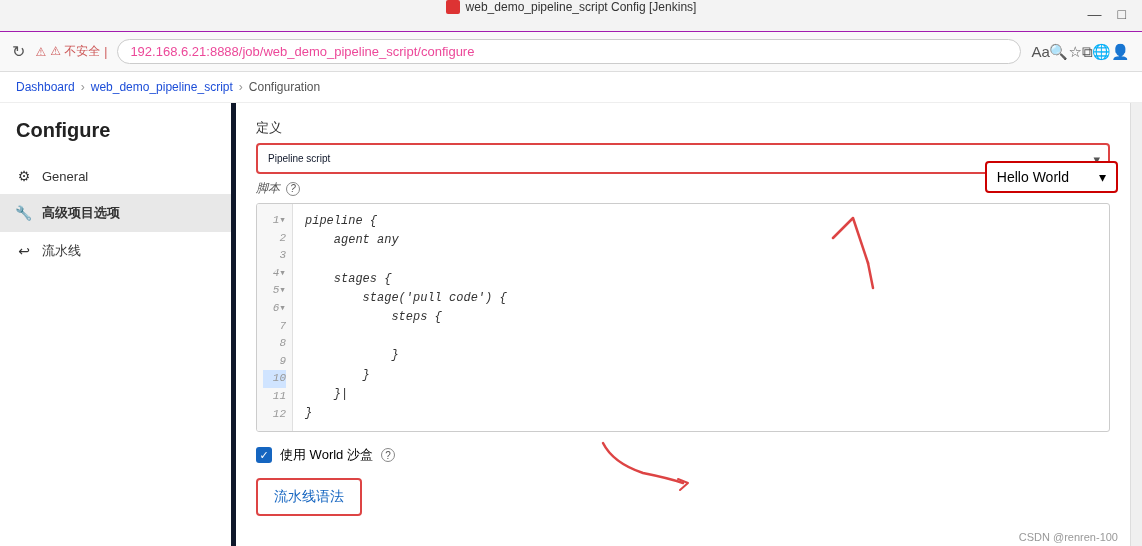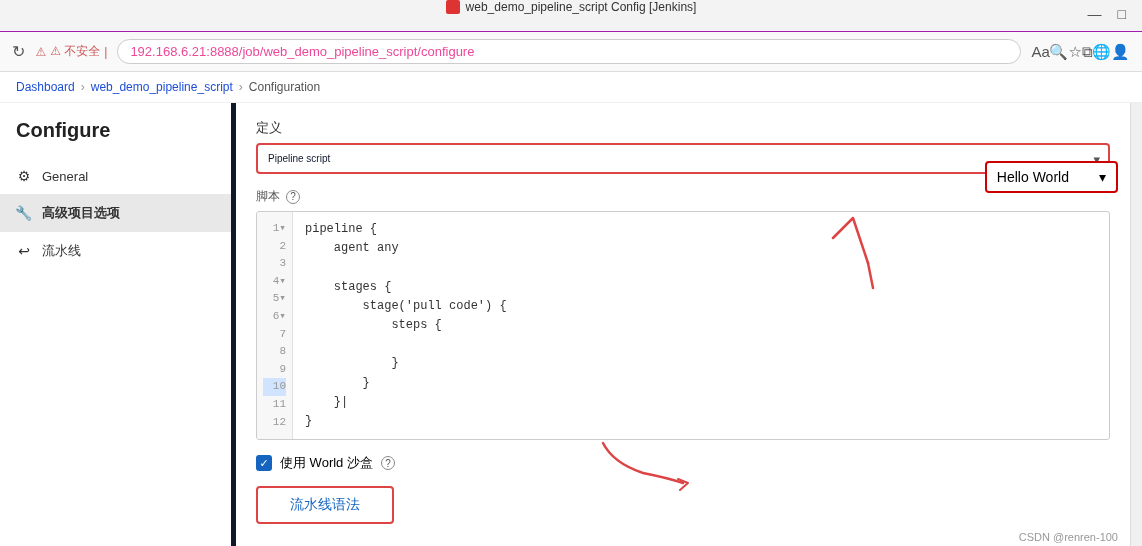--- a/index.html
+++ b/index.html
@@ -145,21 +145,22 @@
     .select-chevron {
       position: absolute;
       right: 10px; top: 50%;
       transform: translateY(-50%);
       color: #555;
       pointer-events: none;
     }
 
     
     .script-section {
-      margin-top: 14px;
+      margin-top: 6px;
+      font-style: italic;
     }
     .script-label {
       font-size: 12px;
       color: #555;
       margin-bottom: 6px;
       display: flex;
       align-items: center;
       gap: 6px;
     }
     .help-icon {
@@ -248,21 +249,21 @@
     }
 
     
     .pipeline-syntax {
       margin-top: 14px;
     }
     .pipeline-syntax-box {
       display: inline-block;
       border: 2px solid #d44;
       border-radius: 4px;
-      padding: 8px 32px;
+      padding: 8px 16px;
       color: #1565c0;
       font-size: 14px;
       font-weight: 500;
       cursor: pointer;
       background: #fff;
     }
 
     
     .right-scrollbar {
       width: 12px;

